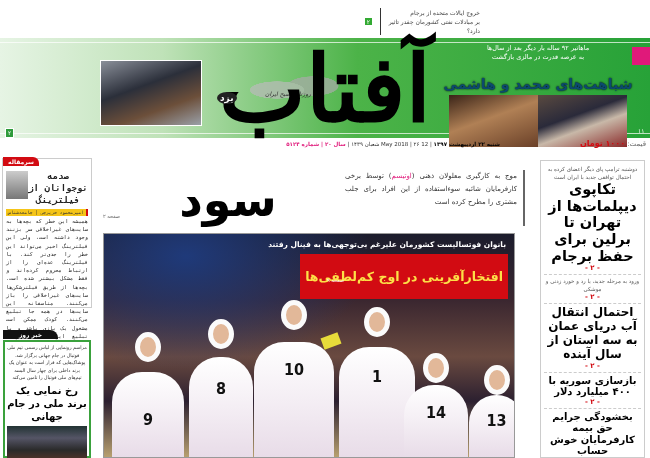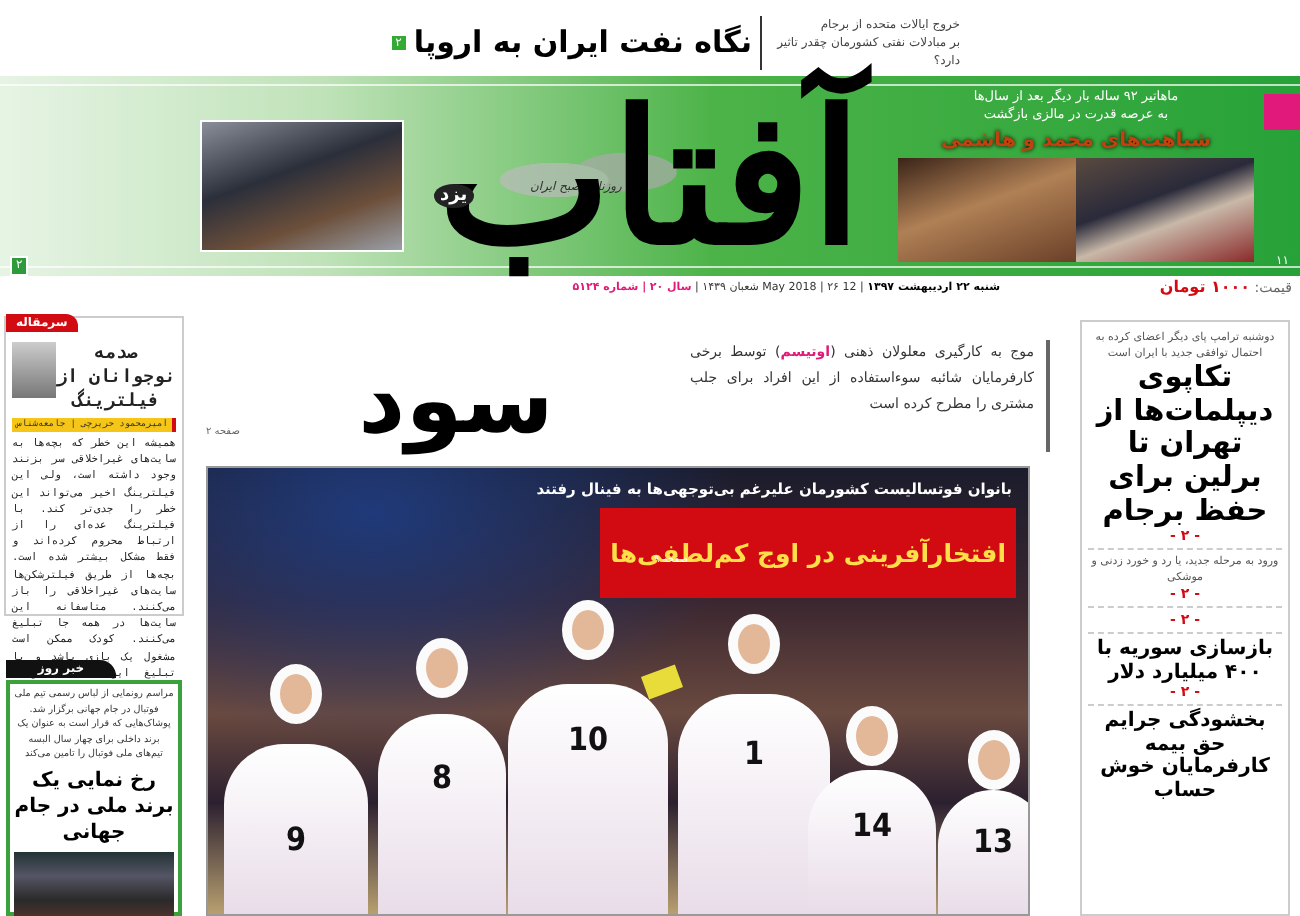--- a/index.html
+++ b/index.html
@@ -27,21 +27,21 @@
   .pg-badge { display:inline-block; background:#2e9b3a; color:#fff; font-size:6px; line-height:8px; padding:0 2px; border:1px solid #fff; }
 
   .logo { top: 42px; left: 205px; width: 240px; height: 110px; }
   .logo .word { position:absolute; top:-18px; left:0; width:240px; font-size: 92px; font-weight: bold; color:#000; line-height:130px; text-align:center; font-family: "DejaVu Serif", serif; letter-spacing:-4px; }
   .logo .map { position:absolute; left:45px; top:28px; width:90px; height:40px; background: radial-gradient(ellipse at 30% 50%, #bbb 0 30%, transparent 31%), radial-gradient(ellipse at 70% 40%, #aaa 0 28%, transparent 29%); opacity:.7; }
   .logo .tagline { position:absolute; left:60px; top:48px; font-size:6px; color:#333; font-style: italic; }
   .logo .logo-small { position:absolute; left:12px; top:50px; font-size:9px; color:#fff; font-weight:bold; background:#222; border-radius:50%; padding:1px 3px; }
 
   .right-promo { top: 42px; left: 443px; width: 190px; height: 96px; text-align:center; }
   .right-promo .kicker { font-size: 6.5px; color: #fff; line-height: 9px; margin-top: 2px; }
-  .right-promo .title { font-size: 10px; font-weight: bold; color:#c2410c; margin-top: 3px; text-shadow: 0 0 2px #000; }
+  .right-promo .title { font-size: 14px; font-weight: bold; color:#0c4a6e; margin-top: 14px; text-shadow: 0 0 2px #000; }
   .right-promo .photos { display:flex; margin: 3px 6px 0 6px; height:52px; }
   .right-promo .ph-a { flex:1; background: linear-gradient(160deg,#3a2418 0%,#b08055 45%,#6a4028 100%); }
   .right-promo .ph-b { flex:1; background: linear-gradient(160deg,#5a4a40 0%,#2a2a3a 40%,#c8b8a8 60%,#8a2a2a 100%); }
   .pink-bar { top: 47px; left: 632px; width: 18px; height: 18px; background:#e0197a; }
 
   
   .date-strip { top: 141px; left: 200px; width: 300px; height: 10px; font-size: 5.5px; color:#333; white-space:nowrap; direction: rtl; }
   .date-strip .day { font-weight: bold; color:#000; }
   .date-strip .issue { color:#e0197a; font-weight:bold; }
   .price { top: 139px; left: 556px; width: 90px; height: 12px; font-size: 7px; color:#666; text-align:right; white-space:nowrap; }
@@ -54,21 +54,21 @@
   .rc-item .t { font-weight:bold; color:#000; line-height: 1.15; }
   .rc-item .p { color:#d20b12; font-size:7px; font-weight: bold; }
   .t-xl { font-size: 14.5px; }
   .t-l { font-size: 12px; }
   .t-m { font-size: 10px; }
 
   
   .main-head { top: 170px; left: 118px; width: 220px; height: 60px; font-size: 46px; font-weight:bold; color:#000; text-align:center; line-height:60px; letter-spacing:-1px; }
   .main-page { top: 213px; left: 103px; font-size: 5px; color:#666; }
   .main-lead { top: 170px; left: 345px; width: 180px; height: 56px; border-right: 2px solid #666; padding-right: 6px; font-size: 7px; line-height: 13px; color:#333; text-align: justify; }
-  .main-lead .hl { color:#e0197a; font-weight:bold; }
+  .main-lead .hl { color:#e0197a; font-weight:normal; }
 
   
   .big-photo { top: 233px; left: 103px; width: 412px; height: 225px; overflow:hidden;
     background:
       radial-gradient(ellipse at 20% 10%, #1f3a7a 0%, transparent 40%),
       linear-gradient(to bottom, #1b1c2c 0%, #3b2730 30%, #6a4a40 55%, #2c2030 75%, #b8a070 100%); border:1px solid #999; }
   .big-photo .kicker { position:absolute; top:6px; right:8px; font-size:7.5px; color:#fff; font-weight:bold; white-space:nowrap; }
   .big-photo .banner { position:absolute; top:20px; right:6px; background:#d20b12; color:#fde047; font-size:12.5px; font-weight:bold; padding: 15px 5px; white-space:nowrap; }
   .big-photo .pgref { position:absolute; top:43px; right:170px; font-size:5px; color:#fff; }
   .player { position:absolute; bottom:0; background: linear-gradient(to bottom,#fff 0%,#f4eef4 50%,#e8dce8 100%); border-radius: 30px 30px 0 0; text-align:center; }
@@ -93,21 +93,20 @@
   .khabar-box .ph { margin-top:3px; height:40px; background: linear-gradient(to bottom, #233 0%, #556 30%, #2a2a2a 60%, #6a3a2a 100%); }
 </style>
 </head>
 <body>
 
 <div class="abs top-teaser">
   <div class="sub">
     <div>خروج ایالات متحده از برجام</div>
     <div>بر مبادلات نفتی کشورمان چقدر تاثیر دارد؟</div>
   </div>
-  <div class="headline">نگاه نفت ایران به اروپا</div>
   <span class="pg">۲</span>
 </div>
 
 <div class="abs masthead">
   <div class="line"></div>
   <div class="line2"></div>
 </div>
 
 <div class="abs left-promo">
   <div class="photo"></div>
@@ -152,20 +151,21 @@
   <div class="rc-item">
     <div class="k">دوشنبه ترامپ پای دیگر اعضای کرده به احتمال توافقی جدید با ایران است</div>
     <div class="t t-xl">تکاپوی دیپلمات‌ها از تهران تا برلین برای حفظ برجام</div>
     <div class="p">- ۲ -</div>
   </div>
   <div class="rc-item">
     <div class="k">ورود به مرحله جدید، یا رد و خورد زدنی و موشکی</div>
     <div class="p">- ۲ -</div>
   </div>
   <div class="rc-item">
+    <div class="t t-l">احتمال انتقال آب دریای عمان به سه استان از سال آینده</div>
     <div class="p">- ۲ -</div>
   </div>
   <div class="rc-item">
     <div class="t t-m">بازسازی سوریه با ۴۰۰ میلیارد دلار</div>
     <div class="p">- ۲ -</div>
   </div>
   <div class="rc-item" style="border-bottom:none;">
     <div class="t t-m">بخشودگی جرایم حق بیمه کارفرمایان خوش حساب</div>
 
   </div>

